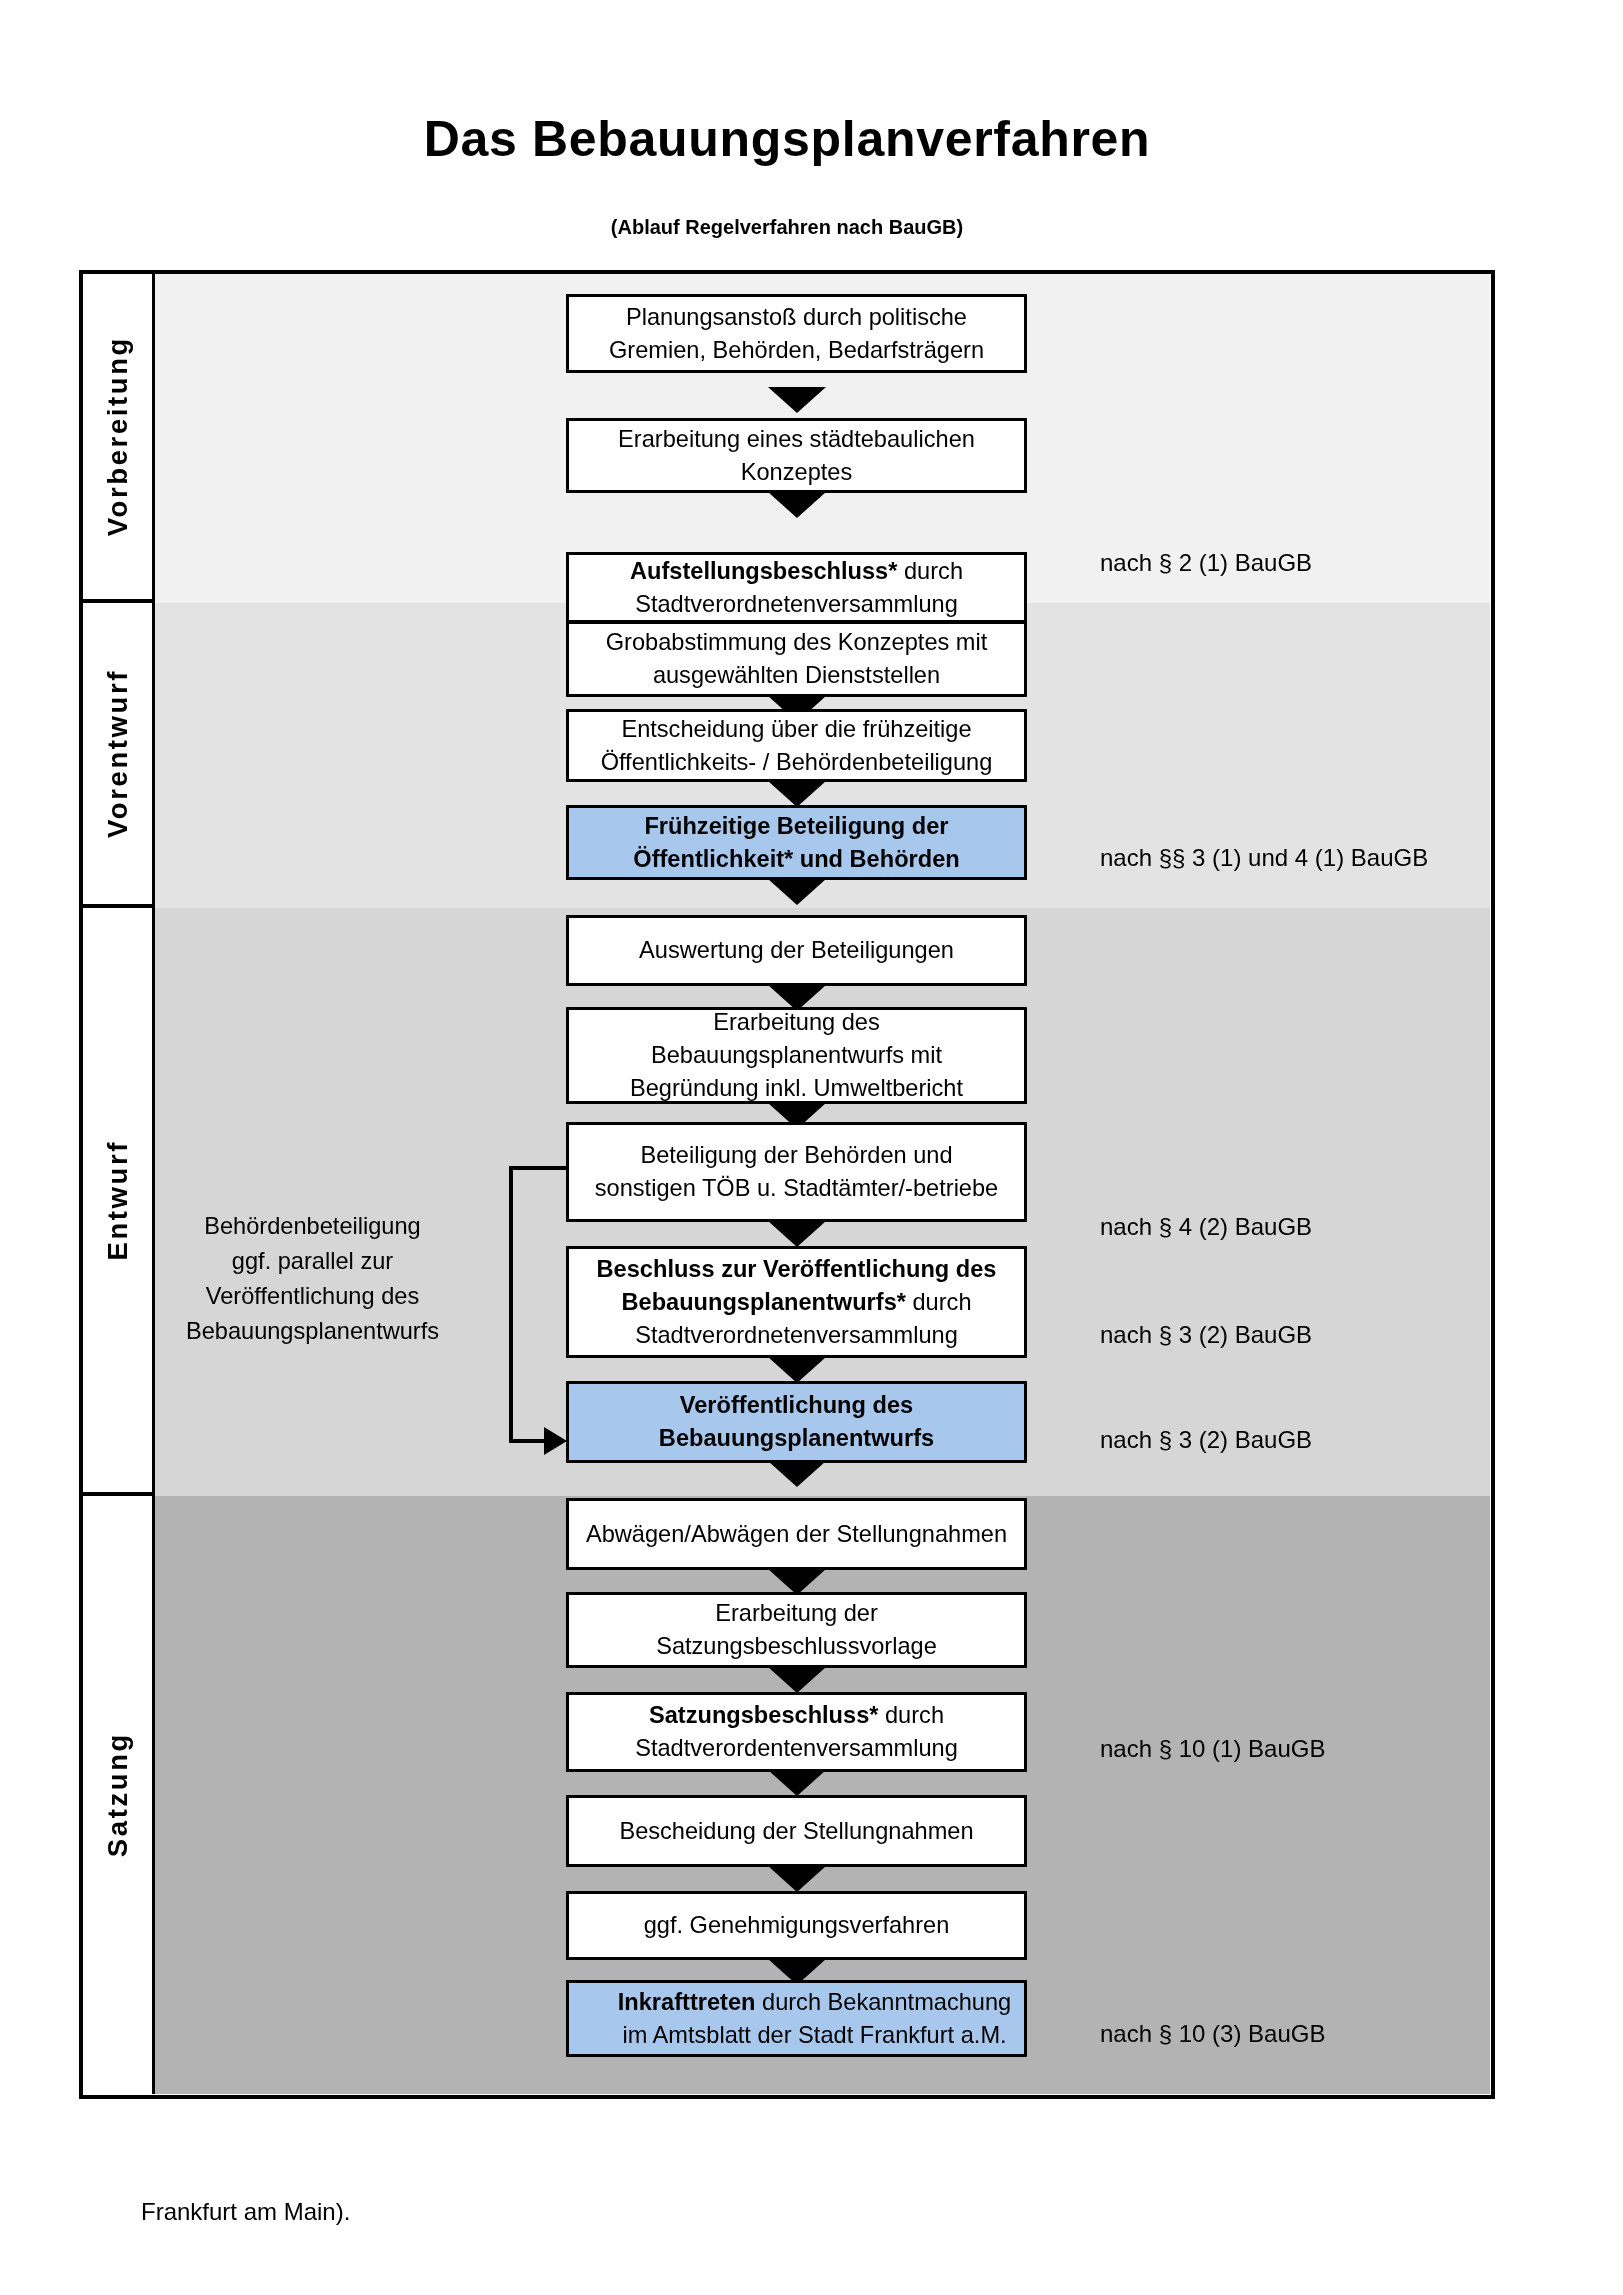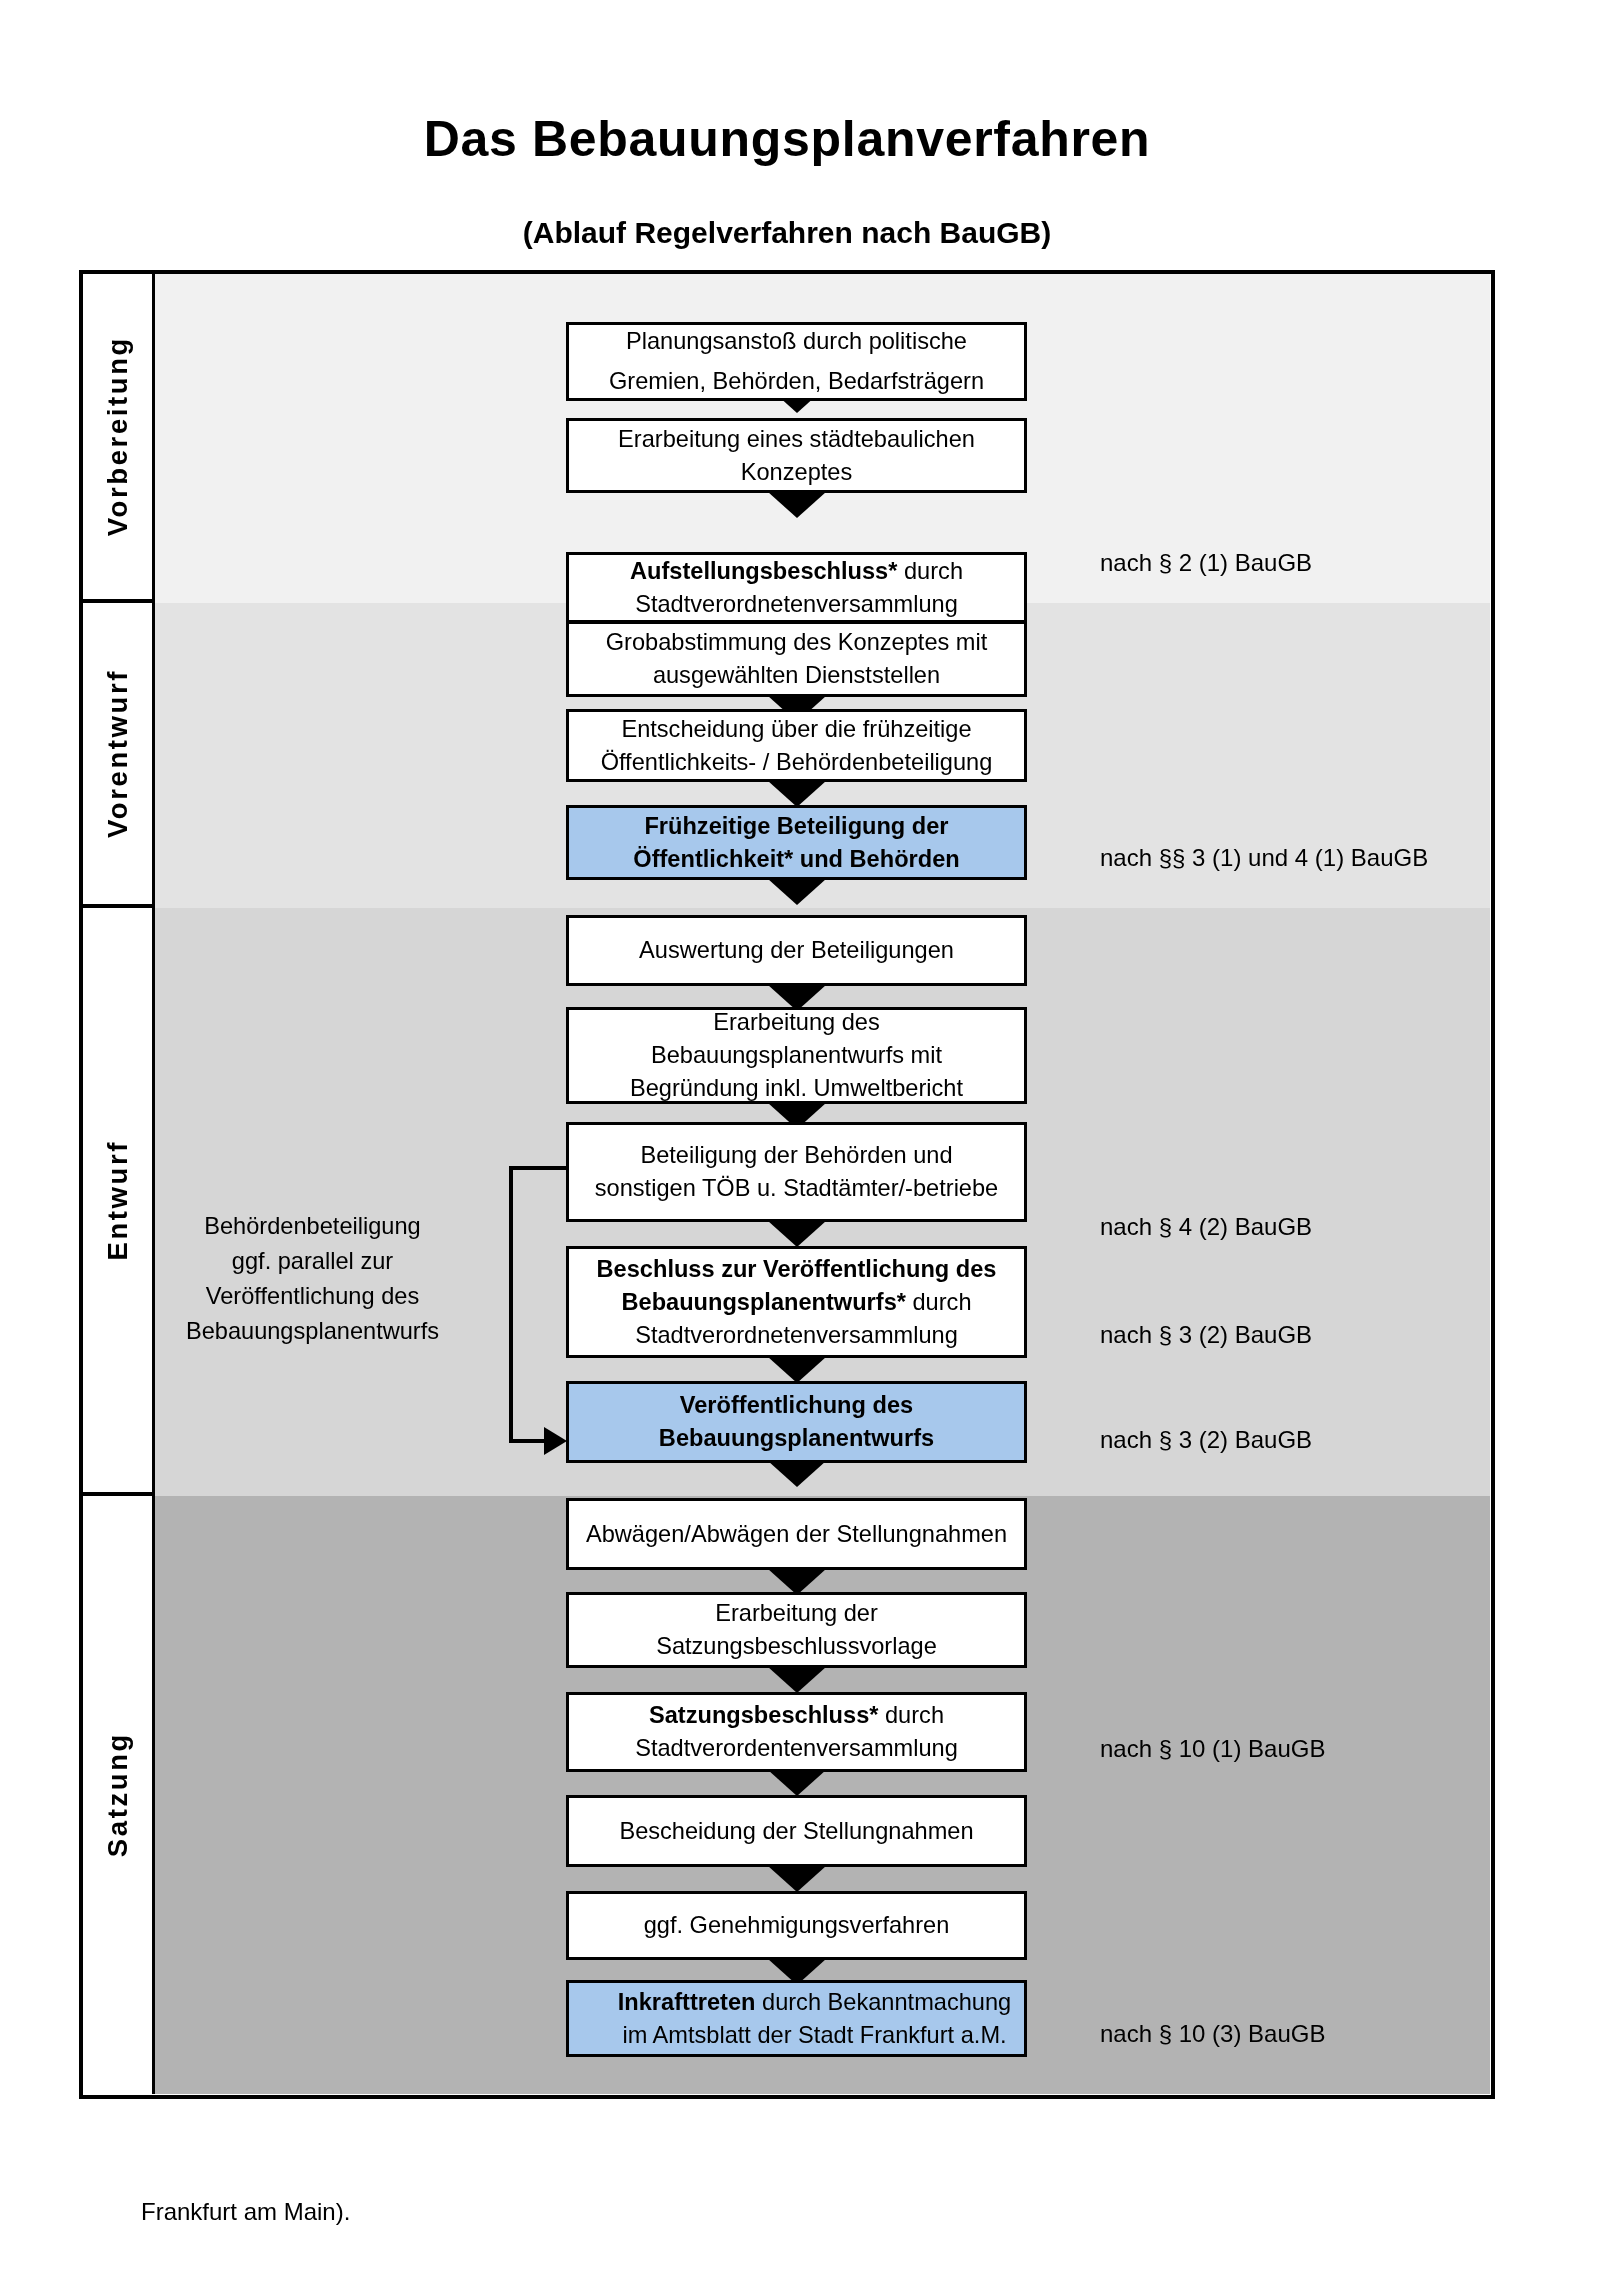--- a/index.html
+++ b/index.html
@@ -10,21 +10,21 @@
     color:#000;
     position:relative;
     overflow:hidden;
   }
   .page-title{
     position:absolute;left:79px;top:110px;width:1416px;
     text-align:center;font-size:50px;font-weight:bold;letter-spacing:0.7px;
   }
   .page-subtitle{
     position:absolute;left:79px;top:216px;width:1416px;
-    text-align:center;font-size:30px;font-weight:bold;
+    text-align:center;font-size:20px;font-weight:bold;
   }
   .frame{
     position:absolute;left:79px;top:270px;width:1416px;height:1829px;
     border:4.6px solid #000;box-sizing:border-box;background:#fff;
   }
   .phase-bg{position:absolute;left:72px;width:1335px;}
   .sidebar{position:absolute;left:0;top:0;width:72px;height:1820px;background:#fff;}
   .sidebar-cell{
     box-sizing:border-box;width:72px;background:#fff;
     border-right:3.9px solid #000;
@@ -93,21 +93,21 @@
         <div class="phase-label">Vorentwurf</div>
       </div>
       <div class="sidebar-cell divider" style="height: 588px;">
         <div class="phase-label">Entwurf</div>
       </div>
       <div class="sidebar-cell" style="height: 598px;">
         <div class="phase-label">Satzung</div>
       </div>
     </div>
   <div id="steps-layer">
-      <div class="step" style="top: 48px; height: 79px; justify-content: space-between;">
+      <div class="step" style="top: 20px; height: 79px;">
         <div><span>Planungsanstoß durch politische</span></div>
         <div><span>Gremien, Behörden, Bedarfsträgern</span></div>
       </div>
       <div class="flow-arrow" style="top: 113px;"></div>
       <div class="step" style="top: 144px; height: 75px;">
         <div><span>Erarbeitung eines städtebaulichen</span></div>
         <div><span>Konzeptes</span></div>
       </div>
       <div class="flow-arrow" style="top: 218px;"></div>
       <div class="step" style="top: 242px; height: 71px; margin-top: 36px;">

